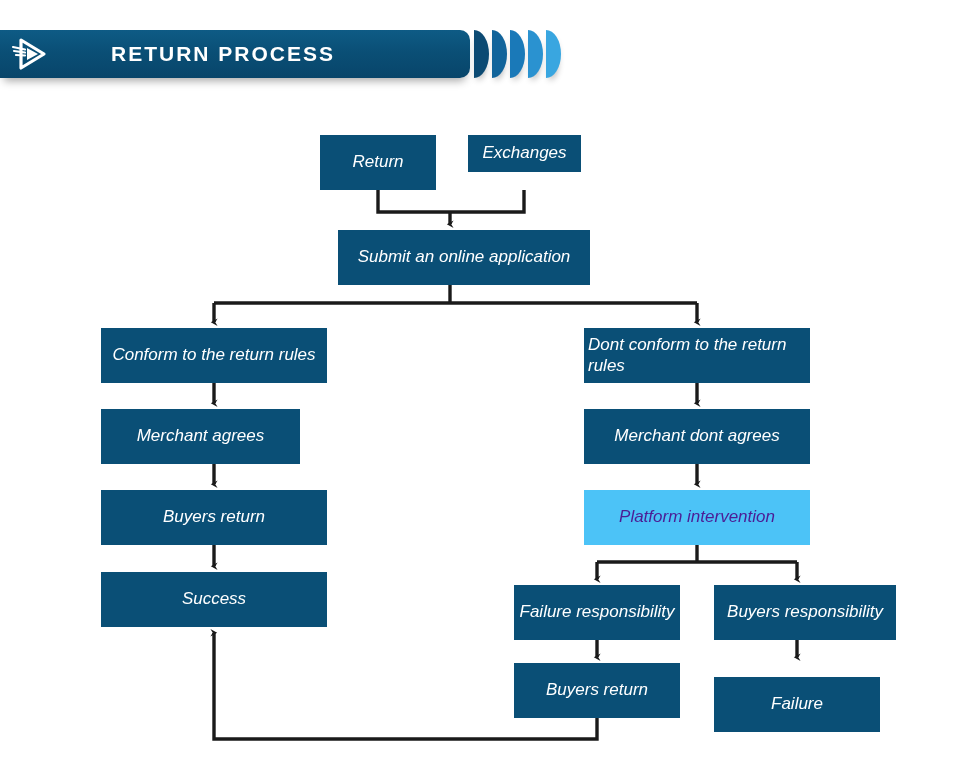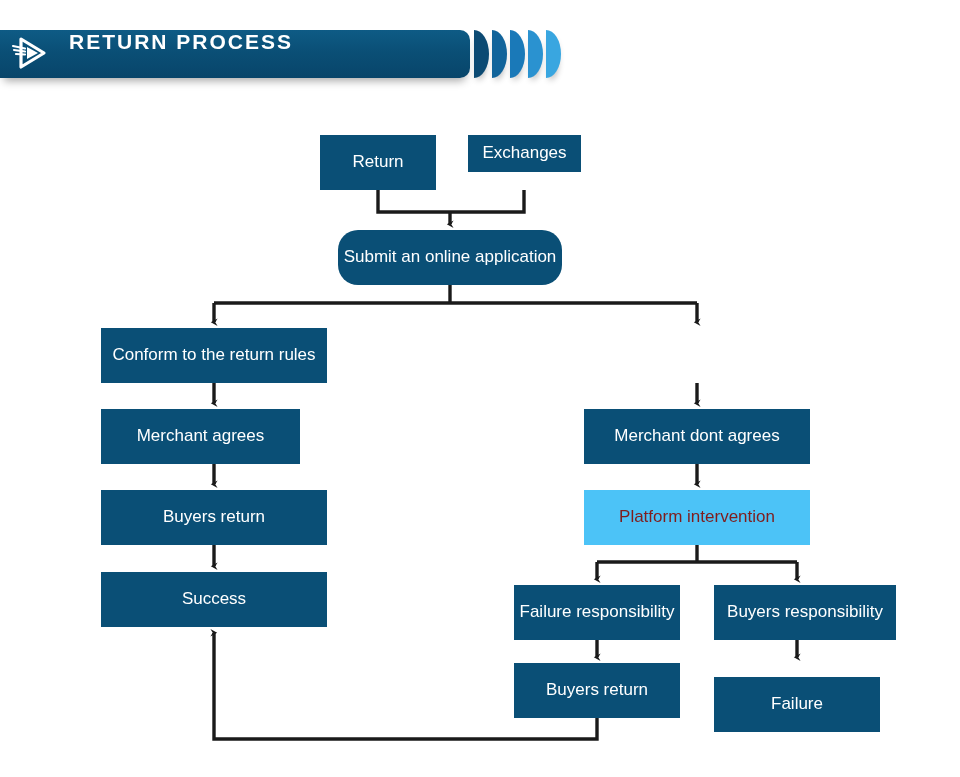--- a/index.html
+++ b/index.html
@@ -21,20 +21,22 @@
     position: absolute;
     left: 0;
     top: 30px;
     width: 470px;
     height: 48px;
     background: linear-gradient(180deg, #0e5b85 0%, #0a4f76 45%, #08456a 100%);
     border-top-right-radius: 10px;
     border-bottom-right-radius: 10px;
     box-shadow: 0 7px 9px -4px rgba(0,0,0,0.34);
     display: flex;
+    align-items: center;
+    gap: 42px;
   }
   #header-logo {
     width: 46px;
     height: 46px;
     margin-left: 6px;
     flex: 0 0 auto;
     display: flex;
     align-items: center;
     justify-content: center;
   }
@@ -85,28 +87,29 @@
   .node {
     position: absolute;
     box-sizing: border-box;
     display: flex;
     align-items: center;
     justify-content: center;
     text-align: left;
     line-height: 1.18;
     font-size: 17px;
     padding: 2px 4px;
+    font-style: italic;
   }
   .node.dark {
     background: #0a4f76;
     color: #ffffff;
   }
   .node.light {
     background: #4cc3f7;
-    color: #7f1d1d;
+    color: #4c1d95;
   }
   .node span { display: block; }
 </style>
 </head>
 <body>
 
 <div id="header-banner">
   <div id="header-logo">
     <svg width="42" height="42" viewBox="0 0 42 42" aria-hidden="true">
       <path d="M13 7 L36 21 L13 35 Z" fill="none" stroke="#ffffff" stroke-width="3.2" stroke-linejoin="round"></path>
@@ -164,26 +167,29 @@
 
       <path d="M597,718 L597,739 L214,739 L214,633" marker-end="url(#arrowhead-up)"></path>
     </g>
   </svg>
 <div class="node dark" style="left: 320px; top: 135px; width: 116px; height: 55px;">
       <span>Return</span>
     </div>
     <div class="node dark" style="left: 468px; top: 135px; width: 113px; height: 37px;">
       <span>Exchanges</span>
     </div>
-    <div class="node dark" style="left: 338px; top: 230px; width: 224px; height: 55px; border-radius: 20px;">
+    <div class="node dark" style="left: 338px; top: 230px; width: 252px; height: 55px;">
       <span>Submit an online application</span>
     </div>
     <div class="node dark" style="left: 101px; top: 328px; width: 226px; height: 55px;">
       <span>Conform to the return rules</span>
     </div>
+    <div class="node dark" style="left: 584px; top: 328px; width: 226px; height: 55px;">
+      <span>Dont conform to the return rules</span>
+    </div>
     <div class="node dark" style="left: 101px; top: 409px; width: 199px; height: 55px;">
       <span>Merchant agrees</span>
     </div>
     <div class="node dark" style="left: 584px; top: 409px; width: 226px; height: 55px;">
       <span>Merchant dont agrees</span>
     </div>
     <div class="node dark" style="left: 101px; top: 490px; width: 226px; height: 55px;">
       <span>Buyers return</span>
     </div>
     <div class="node light" style="left: 584px; top: 490px; width: 226px; height: 55px;">

